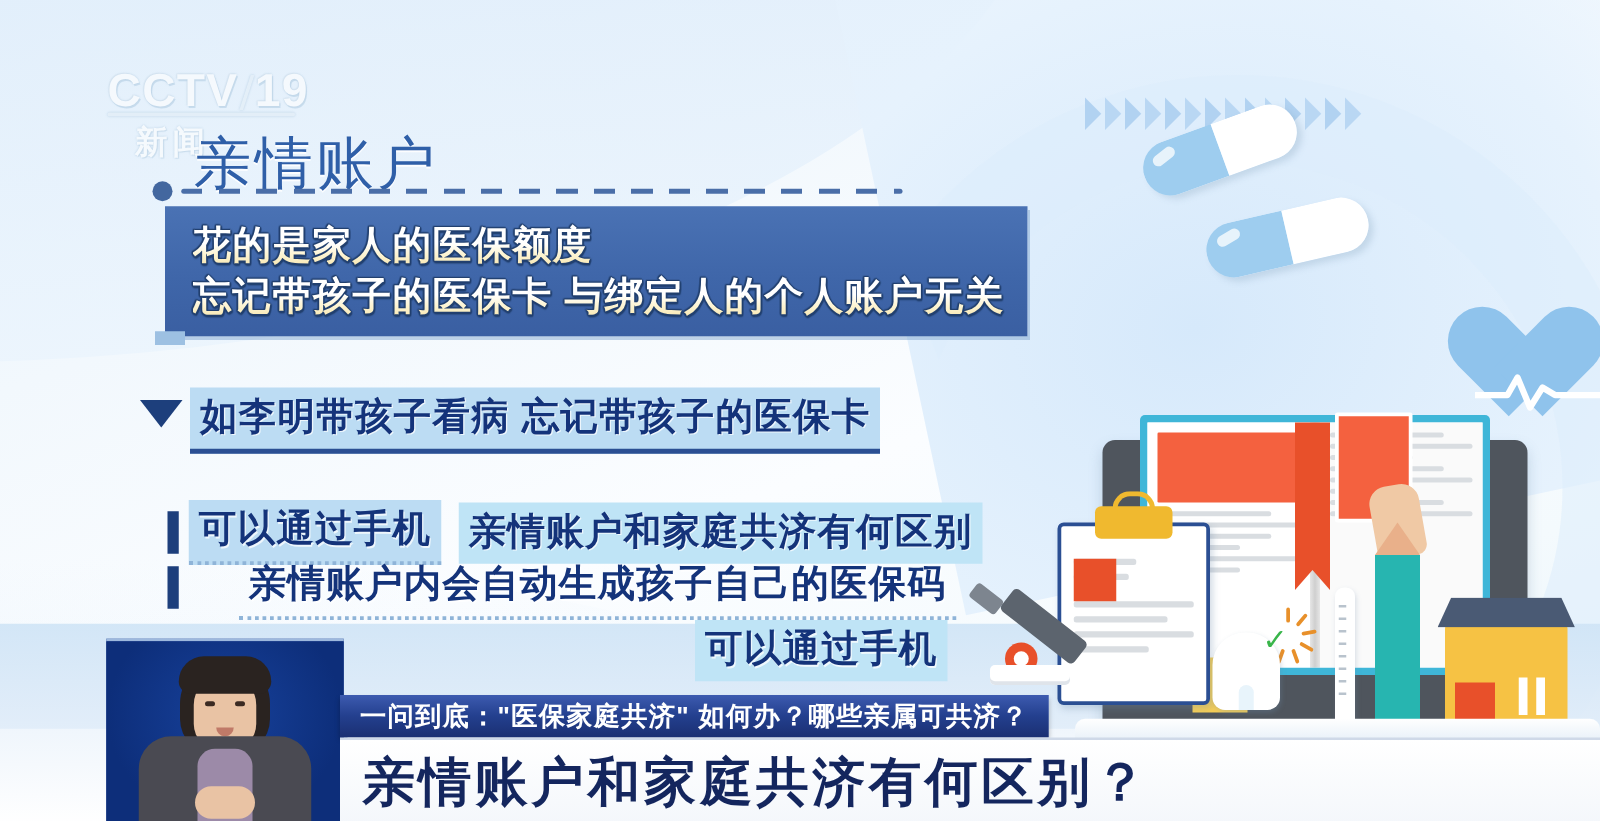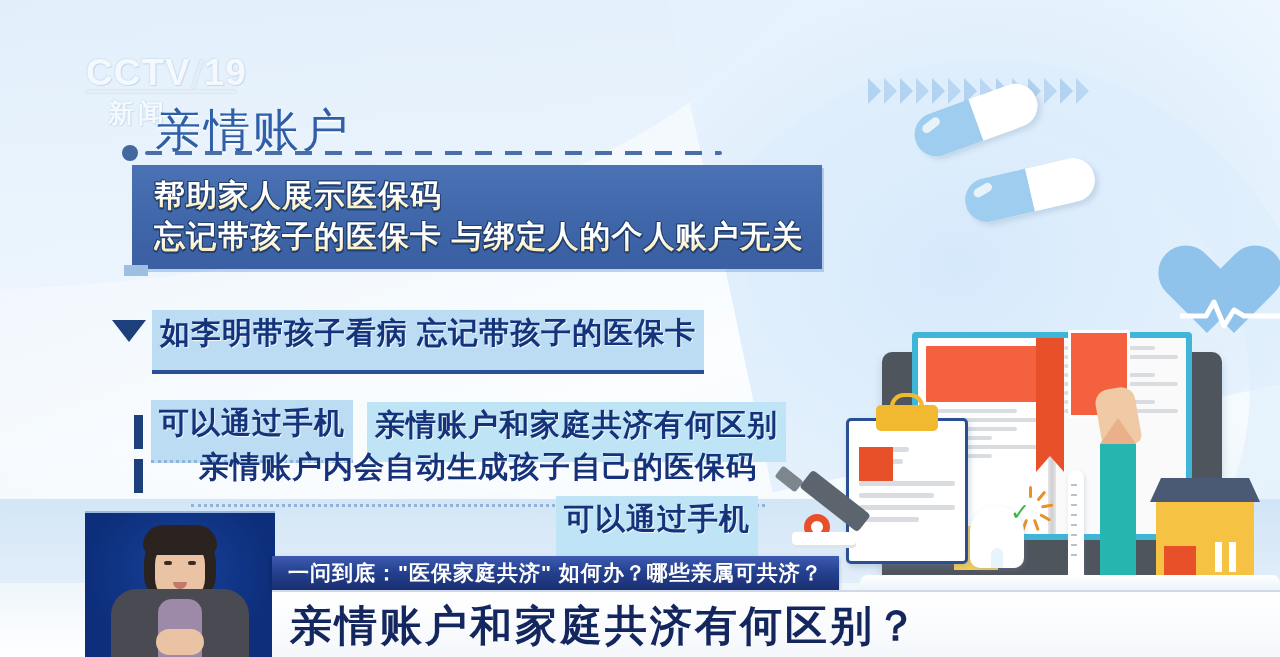--- a/index.html
+++ b/index.html
@@ -58,21 +58,21 @@
       -webkit-background-clip:text;background-clip:text;-webkit-text-fill-color:transparent;
       text-shadow:0 0 0 rgba(0,0,0,0);
       filter:drop-shadow(1px 1px 0 #22406f) drop-shadow(-1px 0 0 #22406f) drop-shadow(0 -1px 0 #22406f) drop-shadow(0 1px 0 #22406f);}
   .panelshadow{position:absolute;left:124px;top:265px;width:24px;height:11px;background:#9dc0e2;}
 
   
   .tri{position:absolute;left:112px;top:320px;width:0;height:0;
       border-left:17px solid transparent;border-right:17px solid transparent;
       border-top:22px solid #1d3f7c;}
   .hl-row{position:absolute;display:flex;align-items:center;}
-  .hl{background:#bcdcf3;padding:3px 8px 16px 8px;white-space:nowrap;
+  .hl{background:#bcdcf3;padding:3px 8px 5px 8px;white-space:nowrap;
       font-size:30px;font-weight:bold;letter-spacing:1px;color:#14337a;
       text-shadow:1px 1px 0 rgba(255,255,255,.75);}
   .hl.underline{border-bottom:4px solid #2b4f93;}
   .hl.cyan{background:#bfe4f6;}
   .hl.dotted{border-bottom:3px dotted #8fb4d8;}
 
   .vbar{width:9px;height:34px;background:#1d3f7c;flex:0 0 auto;margin-right:8px;}
 
   
   .illus{position:absolute;right:0;top:0;width:420px;height:657px;pointer-events:none;}
@@ -347,21 +347,21 @@
     <div class="xinwen">新闻</div>
   </div>
 
   <div class="kicker">亲情账户</div>
   <div class="dashrow">
     <div class="dot"></div>
     <div class="dashline"></div>
   </div>
 
   <div class="bluepanel">
-    <div class="line">帮助家人展示医保码</div>
+    <div class="line">花的是家人的医保额度</div>
     <div class="line">忘记带孩子的医保卡 与绑定人的个人账户无关</div>
   </div>
   <div class="panelshadow"></div>
 
   <div class="tri"></div>
   <div class="hl-row" style="left:152px;top:310px;">
     <div class="hl underline">如李明带孩子看病 忘记带孩子的医保卡</div>
   </div>
 
   <div class="hl-row" style="left:134px;top:372px;margin-top:28px;">

